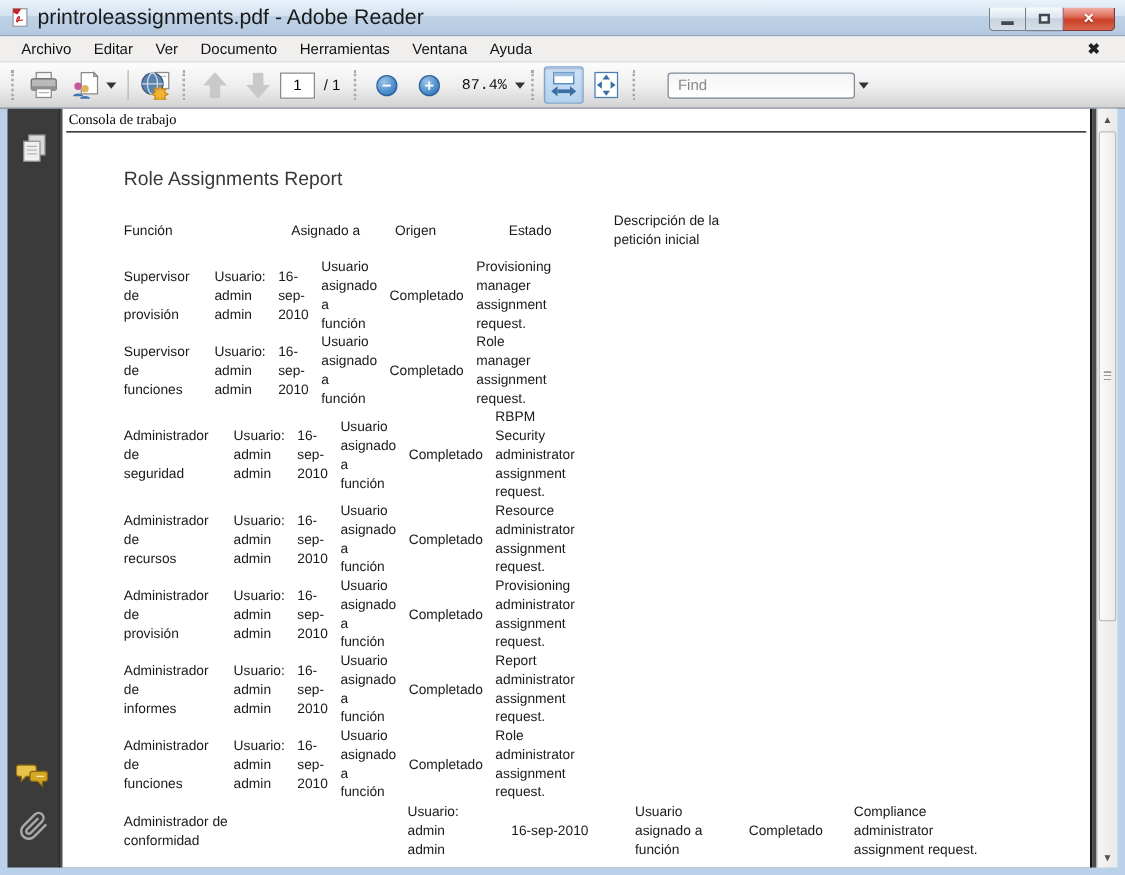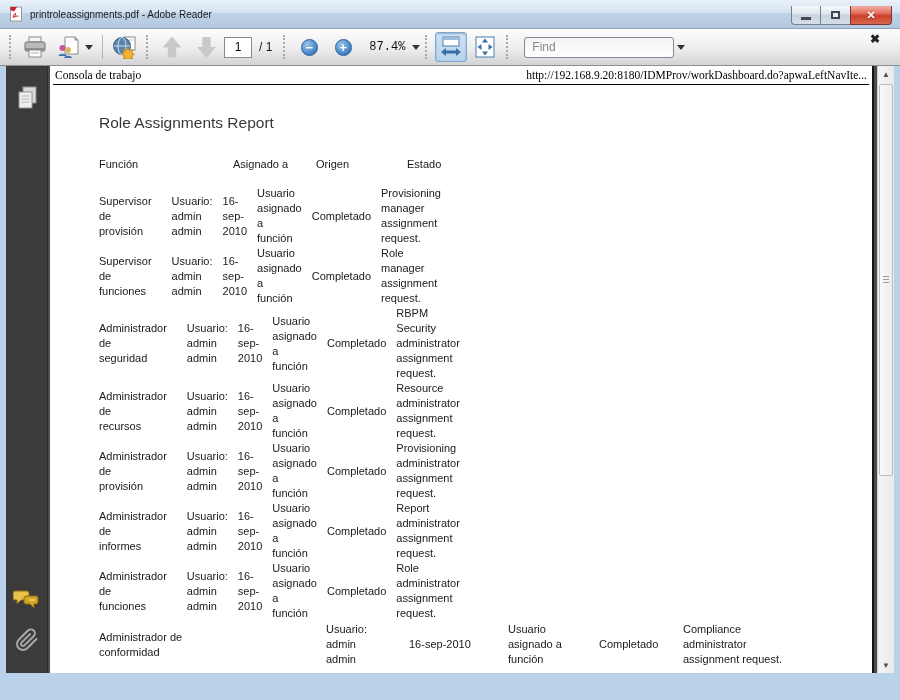--- a/index.html
+++ b/index.html
@@ -2,21 +2,21 @@
 <html><head>
 <meta charset="utf-8">
 <style>
   * { margin:0; padding:0; box-sizing:border-box; }
   html,body { width:900px; height:700px; font-family:"Liberation Sans",sans-serif; }
   .window { width:900px; height:700px; background:#b9d2ea; padding:0 6px 6px 6px; position:relative; overflow:hidden; }
 
   
   .titlebar { height:29px; margin:0 -6px; padding:0 8px; display:flex; align-items:center;
     background:linear-gradient(#eaf2fa, #d4e2f1 45%, #bfd2e6 46%, #b4c9e0); border-bottom:1px solid #8ea4bd; }
-  .titlebar .title { font-size:10px; color:#1a1a1a; margin-left:6px; }
+  .titlebar .title { font-size:17px; color:#1a1a1a; margin-left:6px; }
   .win-buttons { margin-left:auto; display:flex; align-self:flex-start; margin-top:6px; }
   .win-btn { height:19px; border:1px solid #77808c; border-top:none; display:flex; align-items:center; justify-content:center;
     background:linear-gradient(#f7fafc, #dde5ee 45%, #c8d3df 50%, #d5dfe9); }
   .win-btn.min { width:30px; border-radius:0 0 0 4px; }
   .win-btn.max { width:29px; border-left:none; border-right:none; }
   .win-btn.close { width:42px; border-radius:0 0 4px 0; border-color:#84323a;
     background:linear-gradient(#f0b0a4, #df6e5c 40%, #cc3f27 55%, #d8674f); }
   .glyph-min { width:10px; height:3px; background:#41494f; margin-top:7px; }
   .glyph-max { width:9px; height:8px; border:2px solid #41494f; background:#e8eef4; }
   .glyph-close { color:#fff; font-size:11px; font-weight:bold; text-shadow:0 1px 1px #7c2114; line-height:1; }
@@ -34,21 +34,21 @@
   .tb-btn { height:30px; min-width:32px; display:flex; align-items:center; justify-content:center; border:1px solid transparent; border-radius:3px; padding:0 2px; }
   .tb-btn.pressed { background:linear-gradient(#cfe3f6,#b6d2ec); border-color:#7da7cf; box-shadow:inset 0 1px 2px rgba(0,0,60,.25); }
   .caret { width:0; height:0; border-left:4px solid transparent; border-right:4px solid transparent; border-top:5px solid #333; margin-left:3px; }
   .arrow-nav { width:19px; height:21px; background:#c9c9c9; -webkit-clip-path:polygon(50% 0,100% 52%,72% 52%,72% 100%,28% 100%,28% 52%,0 52%); clip-path:polygon(50% 0,100% 52%,72% 52%,72% 100%,28% 100%,28% 52%,0 52%); }
   .arrow-nav.down { transform:rotate(180deg); }
   .page-input { width:28px; height:21px; border:1px solid #8a8a8a; background:#fff; font-size:12px; text-align:center; font-family:"Liberation Sans",sans-serif; }
   .page-total { font-size:12px; color:#111; margin:0 6px 0 5px; }
   .zoom-circle { width:17px; height:17px; border-radius:50%; background:radial-gradient(circle at 35% 30%, #9cc4ea, #4c8ccb 60%, #2c67a8); color:#fff;
     font-size:13px; font-weight:bold; display:flex; align-items:center; justify-content:center; line-height:1; border:1px solid #2a5f9b; }
   .zoom-label { font-size:12px; color:#111; margin:0 2px 0 8px;font-family:Liberation Mono, monospace; }
-  .find-wrap { display:flex; align-items:center; margin-left:8px; }
+  .find-wrap { display:flex; align-items:center; margin-left:18px; }
   .find-input { width:150px; height:21px; border:1px solid #7e8a99; border-radius:3px; background:linear-gradient(#f4f4f4,#fff); padding:2px 7px; font-size:12px; font-family:"Liberation Sans",sans-serif; color:#222; }
   .find-input::placeholder { color:#888; }
 
   
   .content { height:607px; display:flex; background:#b9d2ea; }
   .sidebar { width:42px; background:#3b3b3b; border-right:1px solid #2c2c2c; display:flex; flex-direction:column; align-items:center; padding:12px 0 12px 0; }
   .sidebar .spacer { flex:1; }
   .side-icon { margin:8px 0; display:flex; justify-content:center; }
 
   .docarea { flex:1; background:#4c4c4c; position:relative; }
@@ -96,20 +96,30 @@
         </div>
       <div class="win-btn max">
           <div class="glyph-max"></div>
         </div>
       <div class="win-btn close">
           <span class="glyph-close">✕</span>
         </div>
     </div>
   </div>
 
+  <div class="menubar">
+
+  <div class="menu-item c0">Archivo</div>
+      <div class="menu-item c1">Editar</div>
+      <div class="menu-item c2">Ver</div>
+      <div class="menu-item c3">Documento</div>
+      <div class="menu-item c4">Herramientas</div>
+      <div class="menu-item c5">Ventana</div>
+      <div class="menu-item c6">Ayuda</div>
+    </div>
 
   <div style="position:absolute; top:33px; right:14px;" class="menubar-close">✖</div>
 
   <div class="toolbar">
     <div class="grip"></div>
 
     <div class="tb-btn">
       <svg width="26" height="24" viewBox="0 0 26 24">
         <rect x="7" y="2" width="12" height="5" fill="#f5f5f5" stroke="#8a8a8a"></rect>
         <rect x="3" y="7" width="20" height="9" rx="1.5" fill="#b9b9b9" stroke="#6e6e6e"></rect>
@@ -221,31 +231,32 @@
         <svg width="24" height="26" viewBox="0 0 24 24">
           <path d="M21.44 11.05l-9.19 9.19a6 6 0 0 1-8.49-8.49l9.19-9.19a4 4 0 0 1 5.66 5.66l-9.2 9.19a2 2 0 0 1-2.83-2.83l8.49-8.48" fill="none" stroke="#a8a8a8" stroke-width="2" stroke-linecap="round"></path>
         </svg>
       </div>
     </div>
 
     <div class="docarea">
       <div class="page">
         <div class="page-header">
           <span>Consola de trabajo</span>
-          <span>http://192.168.9.20:8180/IDMProv/workDashboard.do?apwaLeftNavIte...</span>
         </div>
         <div class="report">
           <div class="report-title">Role Assignments Report</div>
           <div class="doc-table">
             <div class="thead">
 
             <div class="th c0">Función</div>
                 <div class="th c2">Asignado a</div>
                 <div class="th c4">Origen</div>
                 <div class="th c5">Estado</div>
+                <div class="th c6">Descripción de la
+petición inicial</div>
               </div>
             <div class="tbody">
 
             <div class="tr c0">
                   <div class="c0">Supervisor de
 provisión</div>
                   <div class="c1"></div>
                   <div class="c2">Usuario:
 admin
 admin</div>

